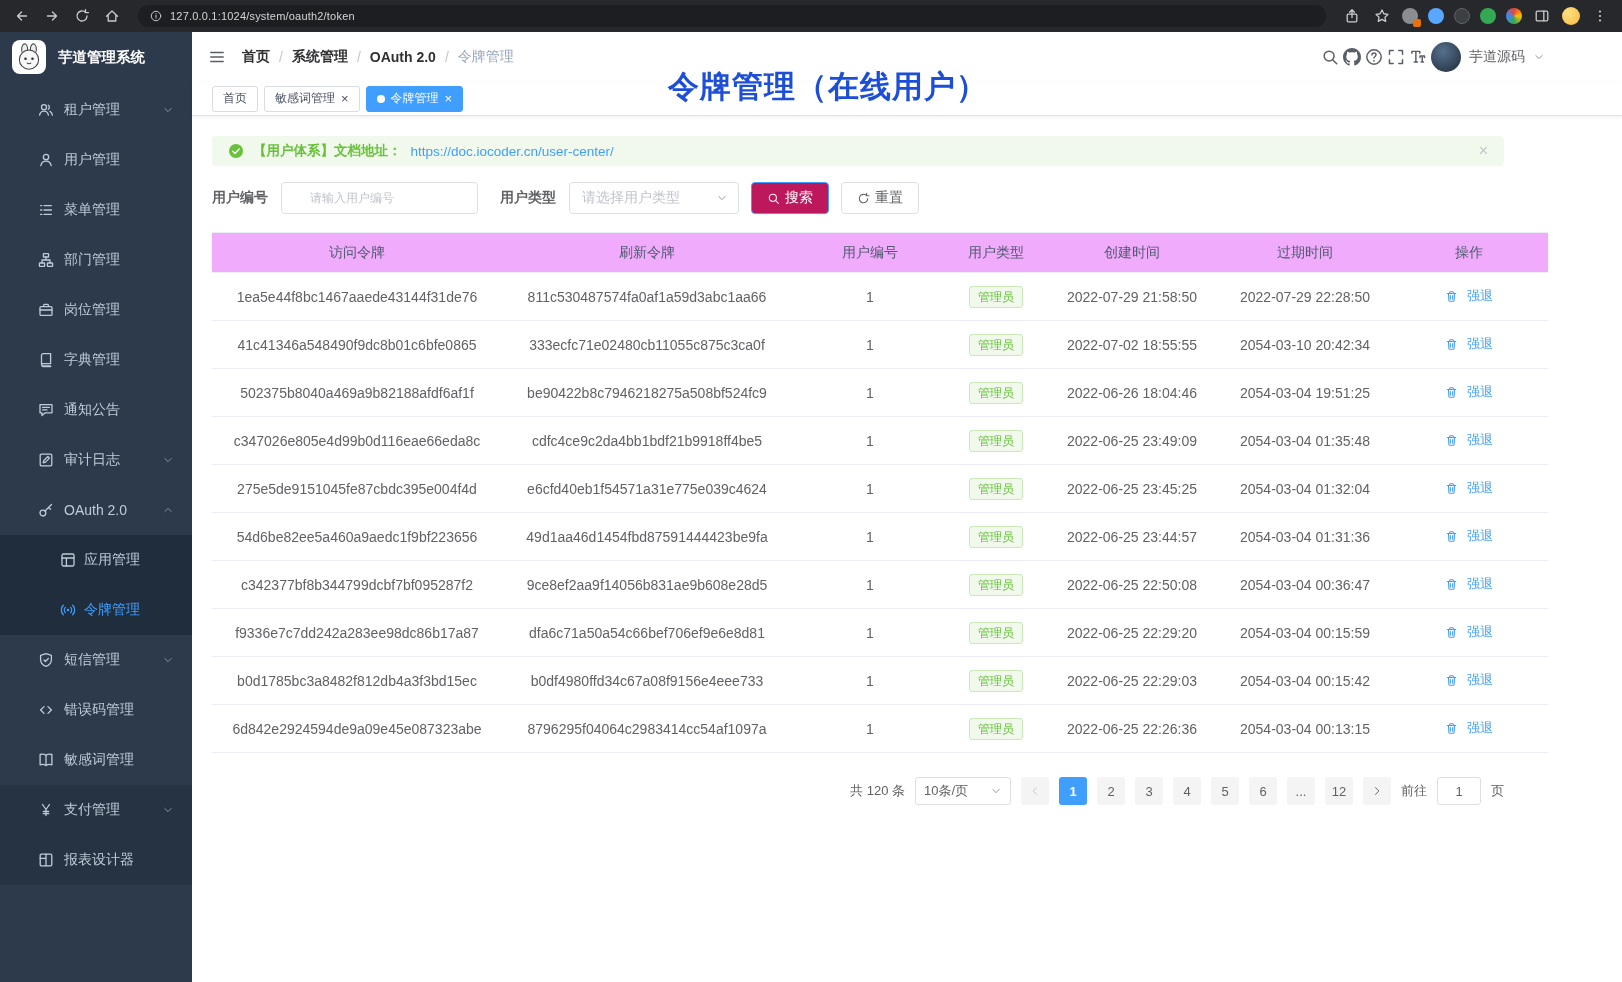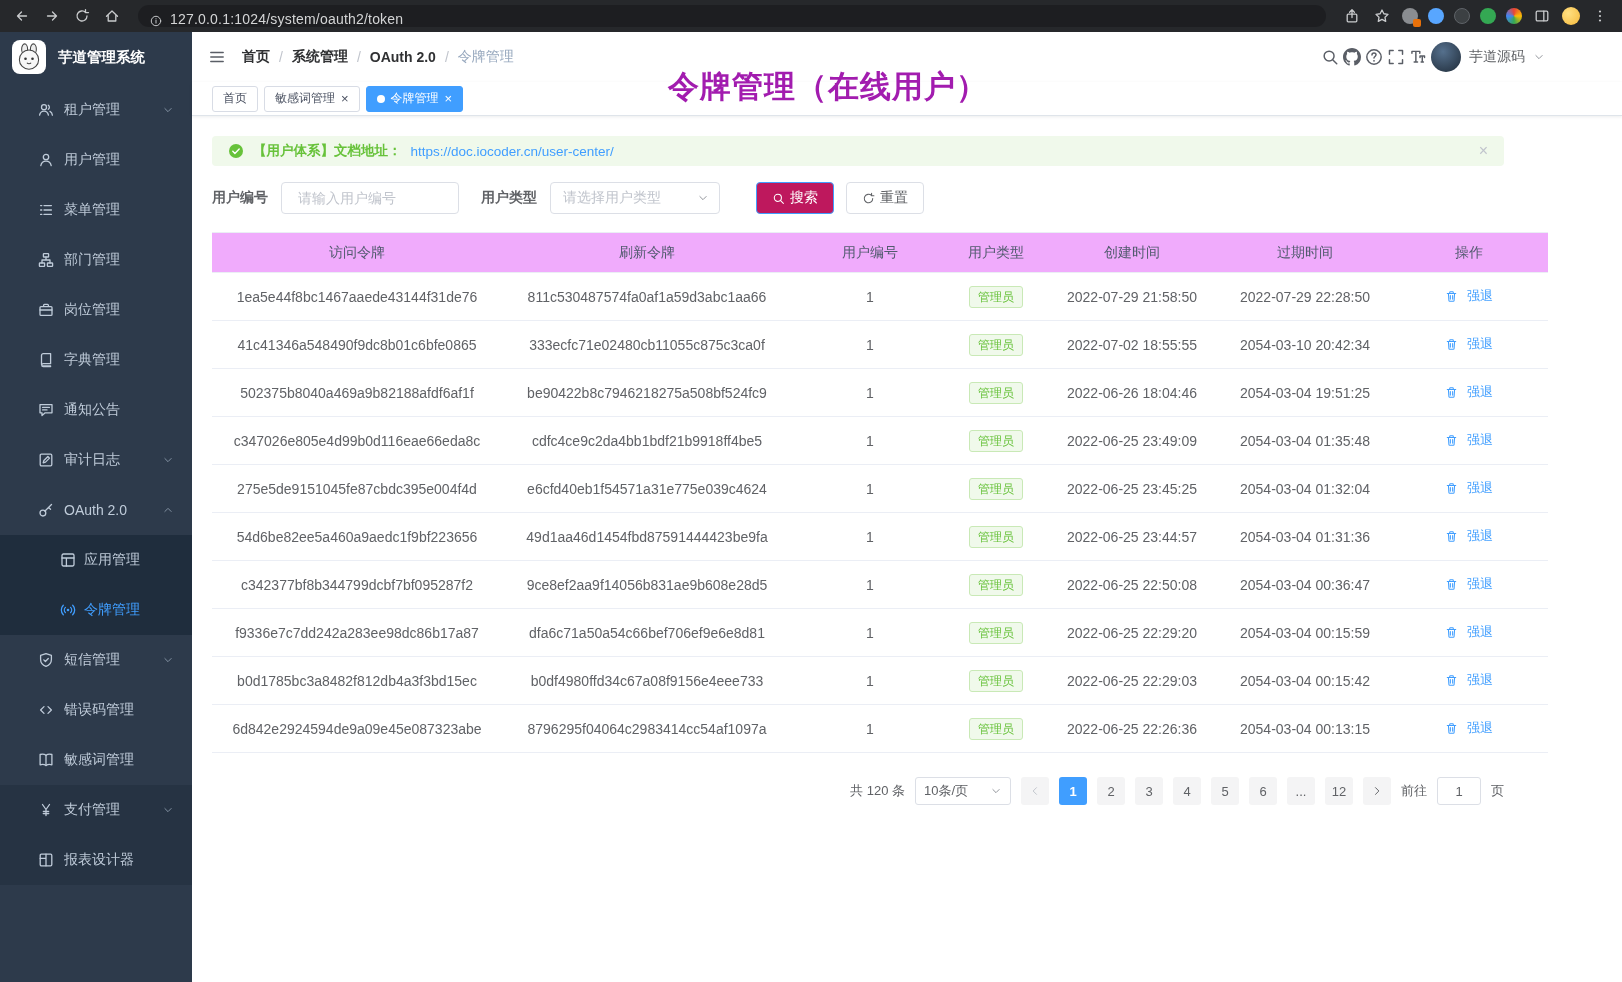--- a/index.html
+++ b/index.html
@@ -9,21 +9,21 @@
   .icon{display:inline-flex;align-items:center;justify-content:center;line-height:0}
   .icon svg{width:16px;height:16px}
   .i12 svg{width:12px;height:12px}
   .i13 svg{width:13px;height:13px}
   .i18 svg{width:18px;height:18px}
   .icon .x{font-size:16px;line-height:1;display:inline-block}
 
   
   .browser{height:32px;background:#26282b;display:flex;align-items:center;padding:0 12px;gap:10px}
   .nav-ic{color:#c9cbcd;width:20px;height:20px}
-  .urlbar{flex:1;height:22px;background:#1d1e21;border-radius:11px;margin:0 6px;display:flex;align-items:flex-end;gap:8px;padding:0 12px;color:#c9cbcd;font-size:14px}
+  .urlbar{flex:1;height:22px;background:#1d1e21;border-radius:11px;margin:0 6px;display:flex;align-items:center;gap:8px;padding:0 12px;color:#c9cbcd;font-size:11px}
   .url-text{color:#d4d5d6;letter-spacing:.2px}
   .ext{width:16px;height:16px;border-radius:50%;display:inline-block;position:relative;background:#8a8d91}
   .ext.c-blue{background:#58a6ff}
   .ext.c-dark{background:#3c4043;border:1px solid #5f6368}
   .ext.c-green{background:#34a853}
   .ext.c-rainbow{background:conic-gradient(#ea4335,#fbbc05,#34a853,#4285f4,#ea4335)}
   .ext-badge{position:absolute;right:-3px;bottom:-3px;width:8px;height:8px;background:#e8710a;border-radius:2px}
   .chrome-avatar{width:18px;height:18px;border-radius:50%;background:radial-gradient(circle at 35% 35%,#ffe082,#f6b93b);display:inline-block}
 
   
@@ -65,23 +65,23 @@
   .content{flex:1;padding:20px 0 0 20px;overflow:hidden}
   .content>*{width:1292px}
 
   .alert{height:30px;background:#f0f9eb;border-radius:4px;display:flex;align-items:center;gap:9px;padding:0 16px;margin-bottom:16px}
   .alert-text{color:#67c23a;font-weight:700;font-size:13.5px}
   .alert-link{color:#409eff;font-size:13.5px;text-decoration:none;cursor:pointer}
   .alert-close{margin-left:auto;color:#c0c4cc;cursor:pointer}
 
   .filters{display:flex;align-items:center;margin-bottom:18px;width:auto}
   .f-label{font-weight:700;color:#606266;margin-right:13px;white-space:nowrap}
-  .f-input{width:178px;height:32px;border:1px solid #dcdfe6;border-radius:4px;padding:0 16px;font-size:14px;color:#606266;outline:none;margin-right:22px}
+  .f-input{width:197px;height:32px;border:1px solid #dcdfe6;border-radius:4px;padding:0 28px;font-size:12px;color:#606266;outline:none;margin-right:22px}
   .f-input::placeholder{color:#c0c4cc}
-  .f-select{width:170px;height:32px;border:1px solid #dcdfe6;border-radius:4px;display:flex;align-items:center;justify-content:space-between;padding:0 10px 0 12px;margin-right:36px;cursor:pointer;background:#fff}
+  .f-select{width:170px;height:32px;border:1px solid #dcdfe6;border-radius:4px;display:flex;align-items:center;justify-content:space-between;padding:0 10px 0 12px;margin-right:12px;cursor:pointer;background:#fff}
   .f-placeholder{color:#c0c4cc;font-size:14px}
   .btn{height:32px;border-radius:4px;display:inline-flex;align-items:center;gap:5px;font-size:14px;padding:0 15px}
   .btn-primary{background:#be185d;border:1px solid #409eff;color:#fff;margin-right:12px}
   .btn-default{background:#fff;border:1px solid #dcdfe6;color:#606266}
 
   .data-table{border-collapse:collapse;table-layout:fixed}
   .data-table th{height:40px;background:#f0abfc;color:#515a6e;font-weight:400;font-size:14px;text-align:center;border-top:1px solid #ebeef5;border-bottom:1px solid #ebeef5}
   .data-table td{height:48px;text-align:center;border-bottom:1px solid #ebeef5;color:#606266;font-size:14px;vertical-align:middle;overflow:hidden;white-space:nowrap}
   .tag-success{display:inline-block;padding:1px 8px;background:#f0f9eb;border:1px solid #c9e9b6;color:#67c23a;border-radius:3px;font-size:12px;line-height:18px}
   .link-btn{background:none;border:none;color:#409eff;font-size:13px;display:inline-flex;align-items:center;gap:9px}
@@ -691,13 +691,13 @@
         </button>
         <span>前往</span>
         <input class="pg-goto-input" value="1" style="">
         <span>页</span>
       </div>
 
     </div>
   </div>
 </div>
 
-<div class="annotation" style="color: #a21caf;">令牌管理（在线用户）</div>
+<div class="annotation" style="color: #1d4ed8;">令牌管理（在线用户）</div>
 
 </body></html>

